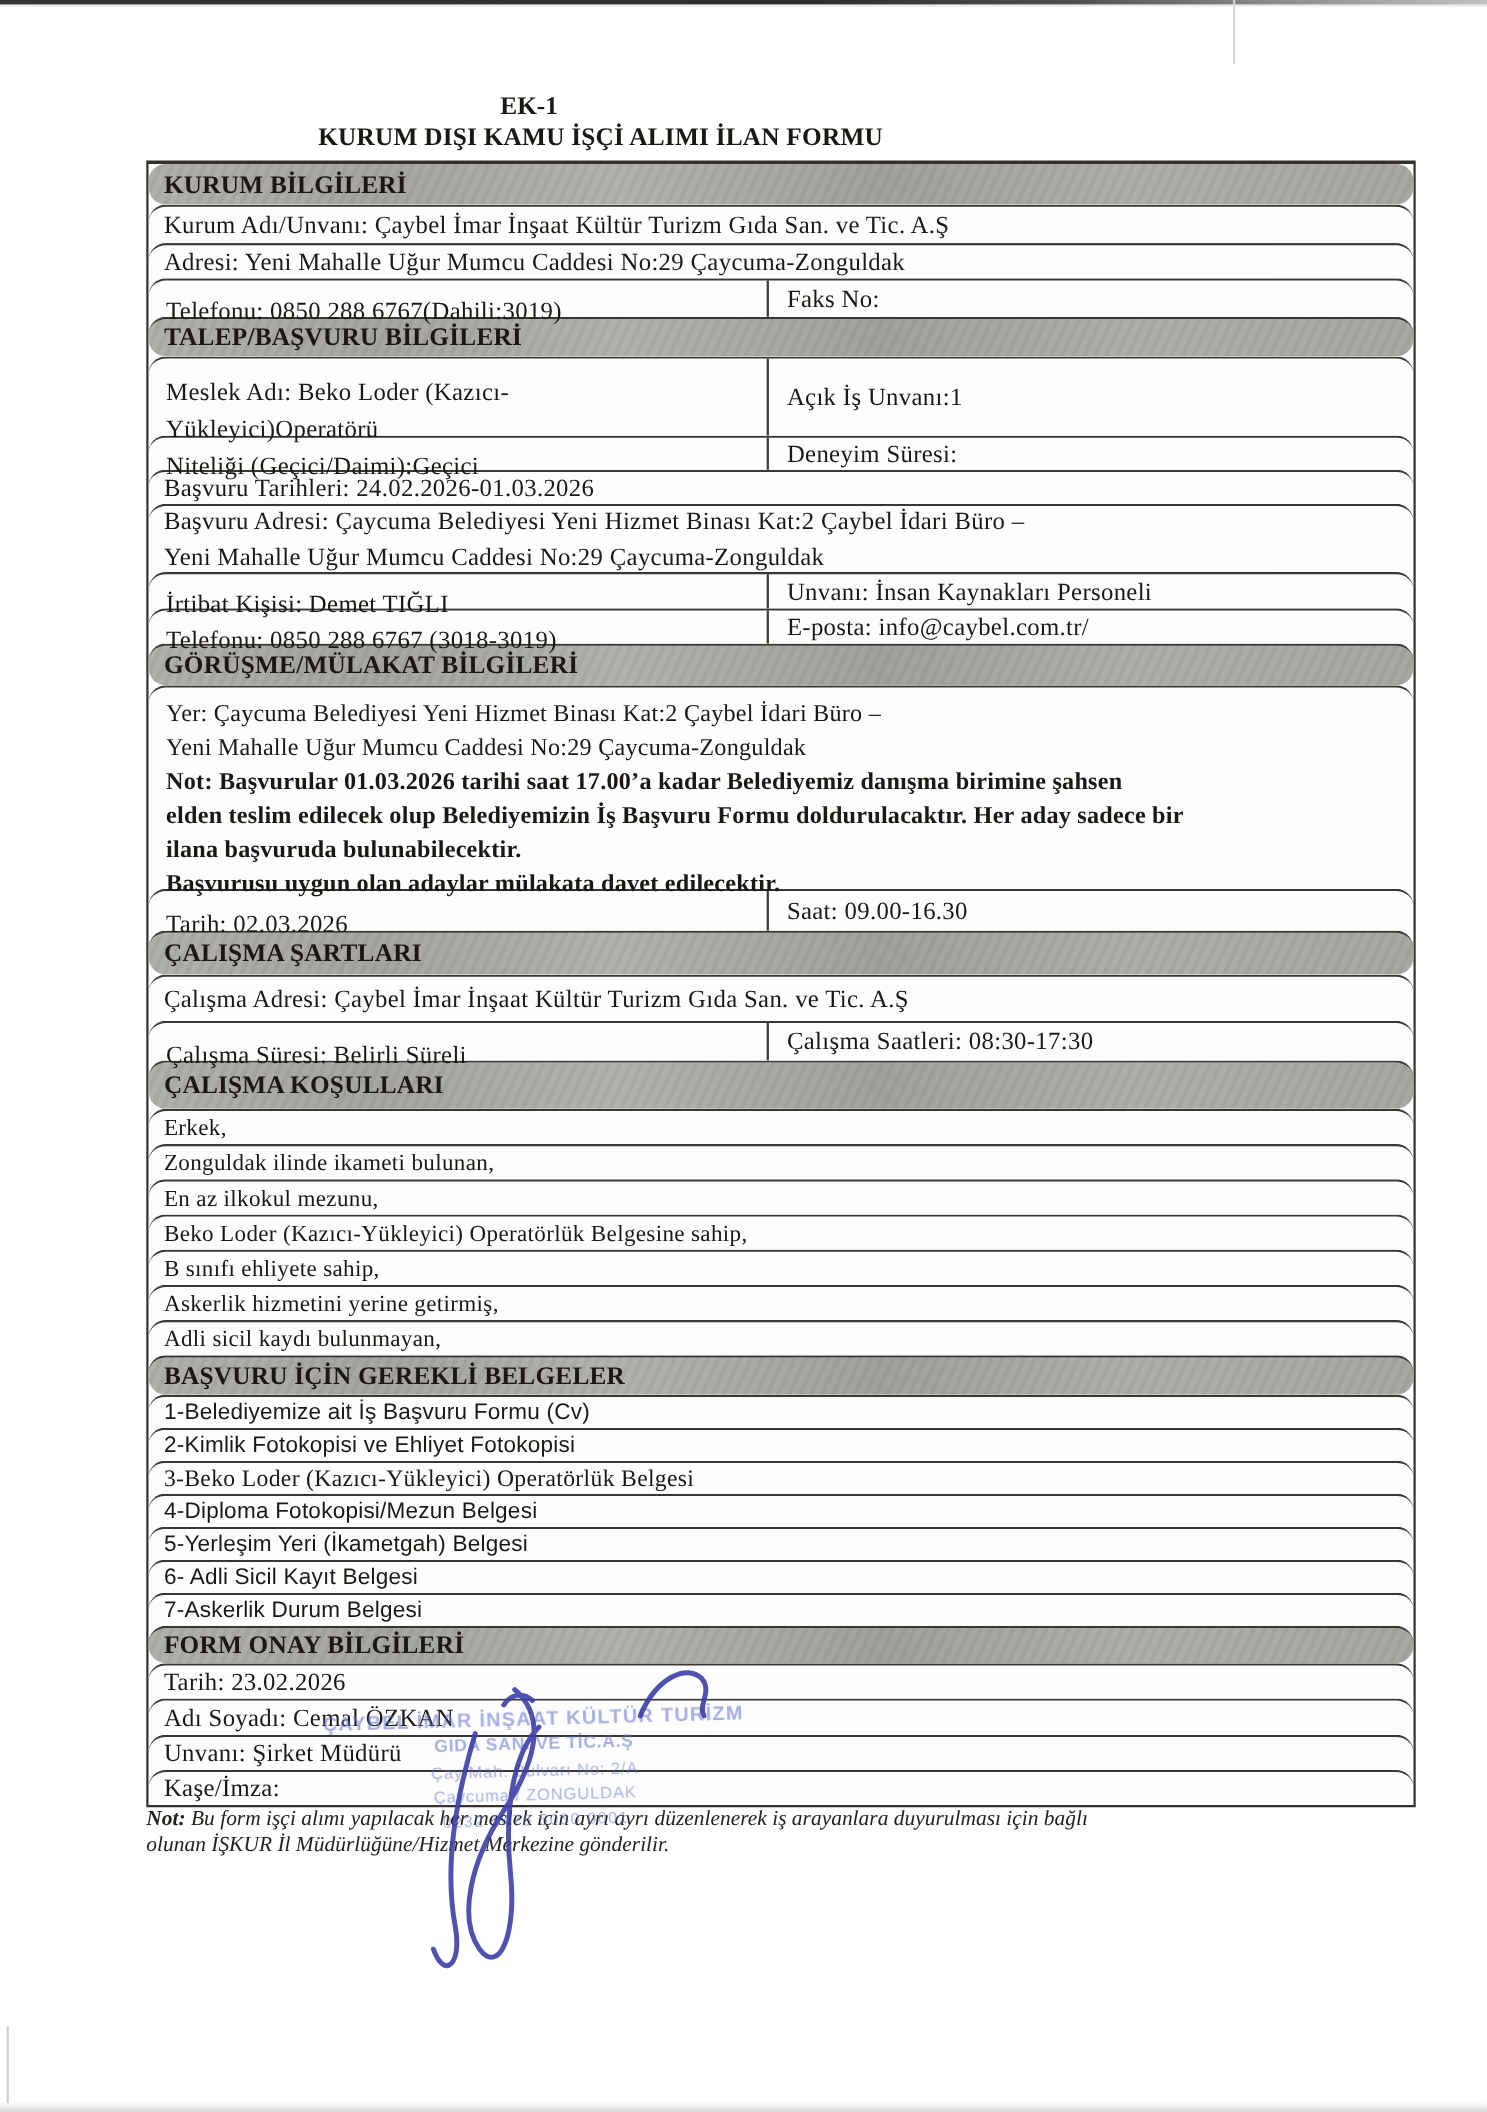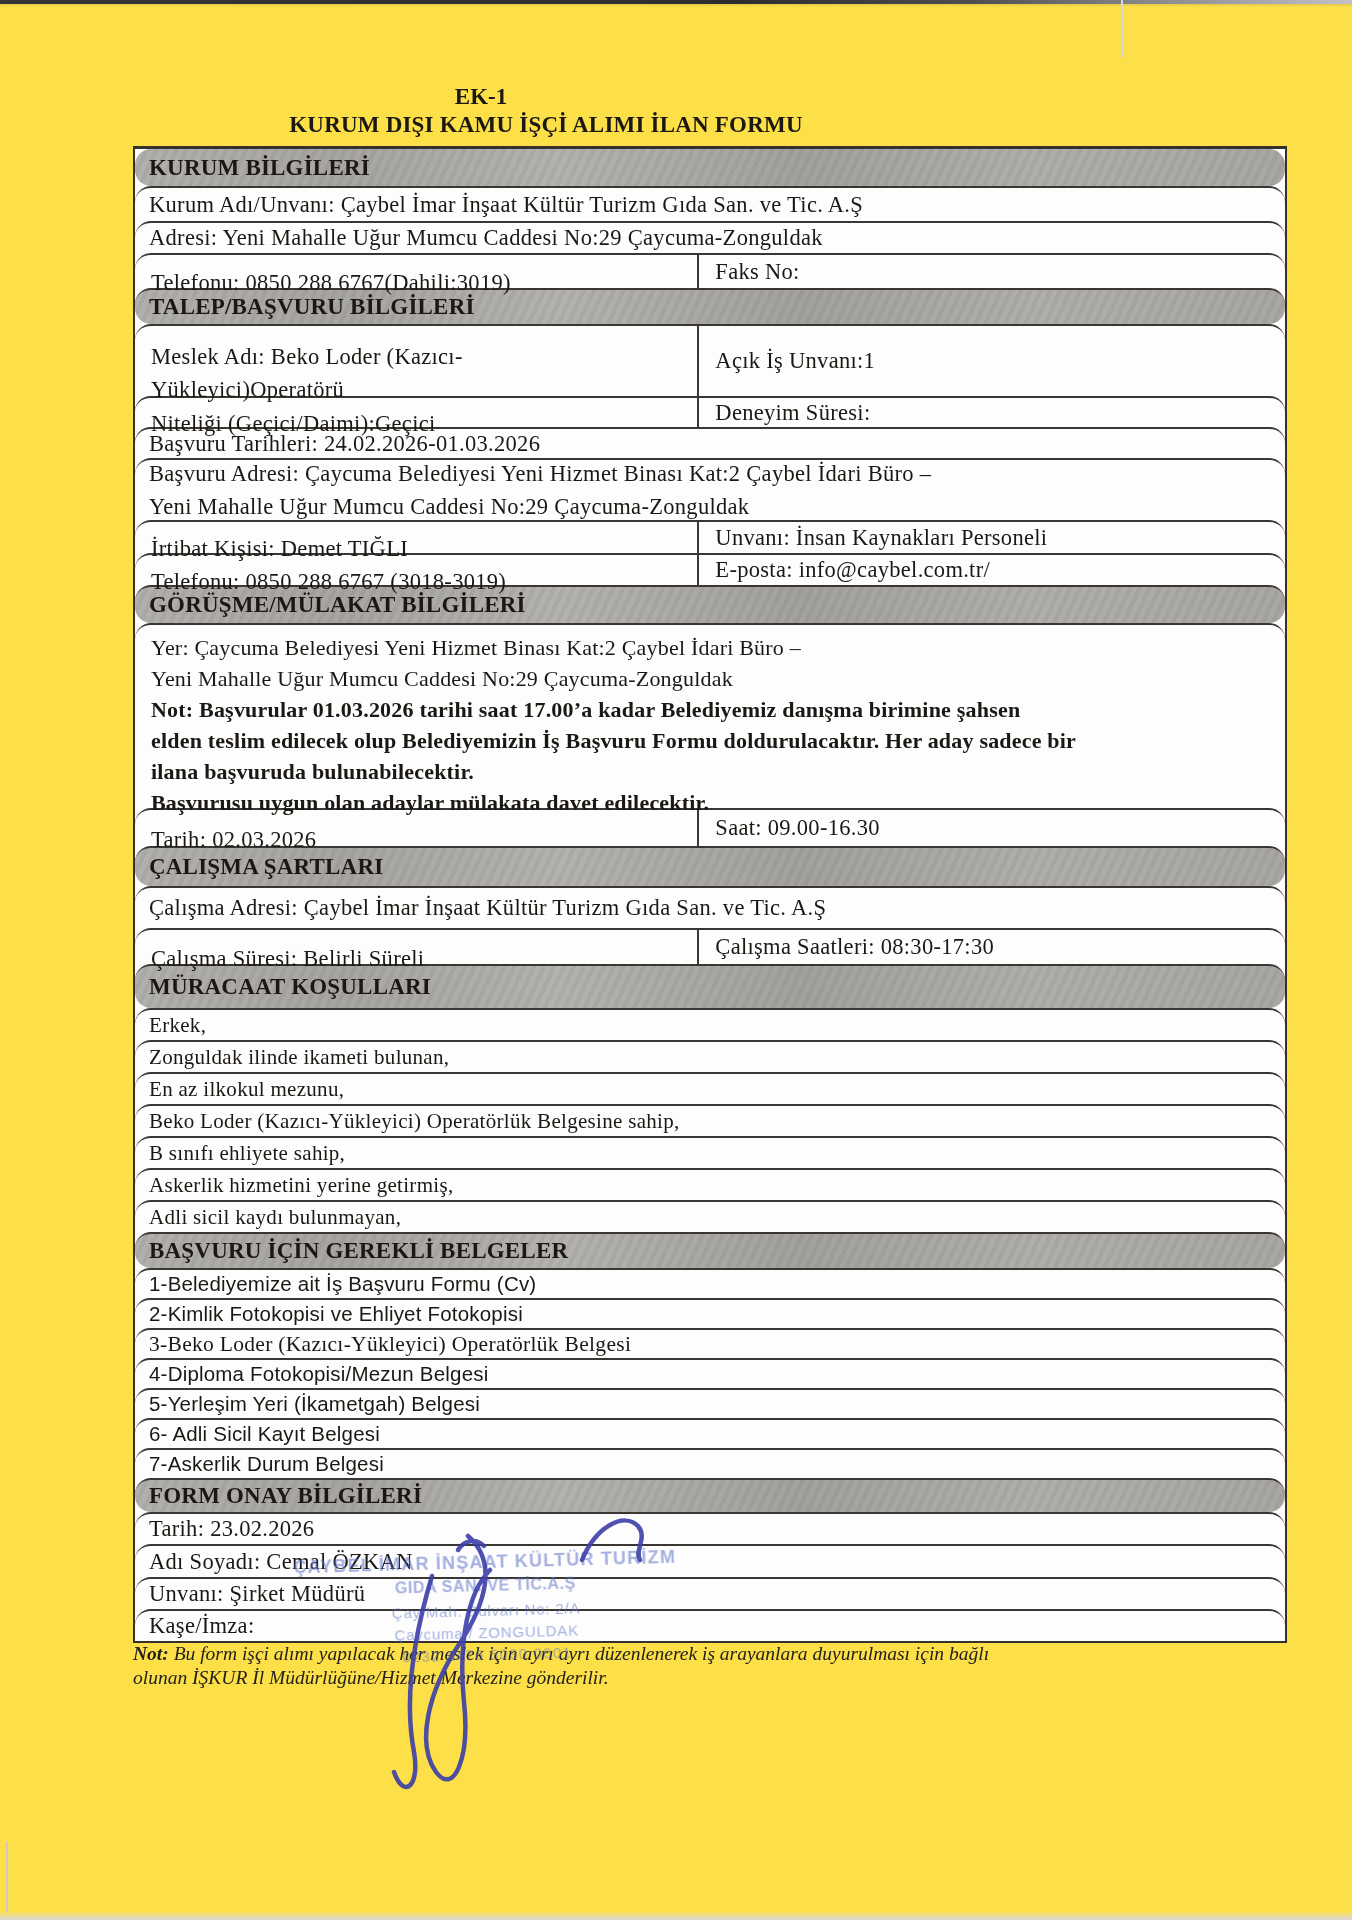--- a/index.html
+++ b/index.html
@@ -1,16 +1,16 @@
 <!DOCTYPE html>
 <html><head>
 <meta charset="utf-8">
 <style>
   html,body{margin:0;padding:0;background:#cfcfcf;}
-  .page{position:relative;width:1352px;height:1920px;background:#fde047;overflow:hidden;
+  .page{position:relative;width:1352px;height:1920px;background:#ffffff;overflow:hidden;
         font-family:"Liberation Serif","DejaVu Serif",serif;color:#1b1814;}
   
   .edge-top{position:absolute;top:0;left:0;width:100%;height:4px;
     background:linear-gradient(90deg,#353535 0%,#2e2e2e 55%,#4f4f4f 72%,#8d8d8d 86%,#c4c0c4 100%);}
   .edge-top-soft{position:absolute;top:4px;left:0;width:100%;height:3px;background:linear-gradient(0deg,rgba(150,145,150,0),rgba(120,115,120,.22));}
   .vline-top{position:absolute;left:1121px;top:0;width:2px;height:58px;background:#d8d3d8;}
   .edge-bottom{position:absolute;bottom:0;left:0;width:100%;height:9px;
     background:linear-gradient(0deg,#dcd7dc,rgba(220,215,220,0));}
   .edge-left{position:absolute;left:6px;top:1842px;width:2px;height:70px;background:#d0cad0;}
 
@@ -157,21 +157,21 @@
     <div class="tr cols" style="height:36px">
       <div class="td l">
           <span>Çalışma Süresi: Belirli Süreli</span>
         </div>
       <div class="td r">
           <span>Çalışma Saatleri: 08:30-17:30</span>
         </div>
     </div>
 
     <div class="tr th" style="height:44px">
-      <span>MÜRACAAT KOŞULLARI</span>
+      <span>ÇALIŞMA KOŞULLARI</span>
     </div>
     <div class="tr cell kosul" style="height:32px">
         <span>Erkek,</span>
       </div>
     <div class="tr cell kosul" style="height:32px">
         <span>Zonguldak ilinde ikameti bulunan,</span>
       </div>
     <div class="tr cell kosul" style="height:32px">
         <span>En az ilkokul mezunu,</span>
       </div>

